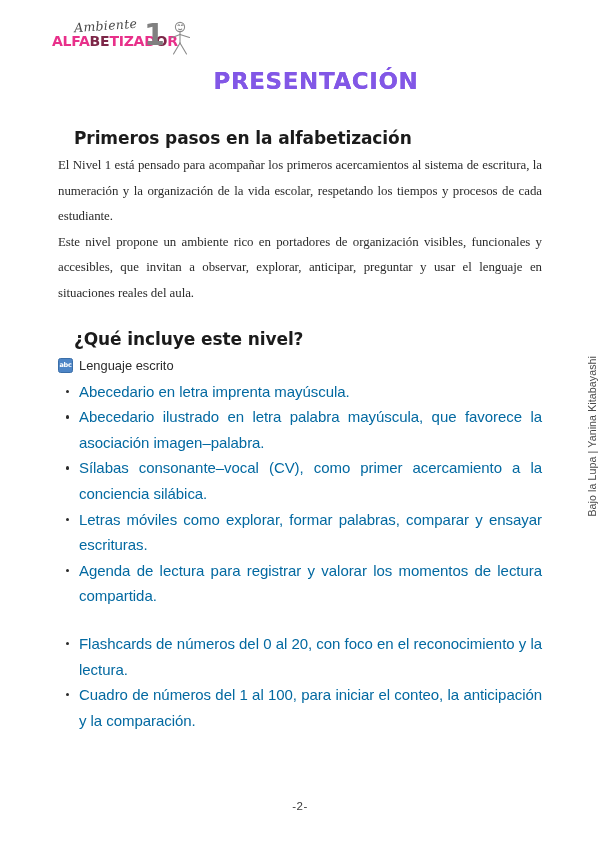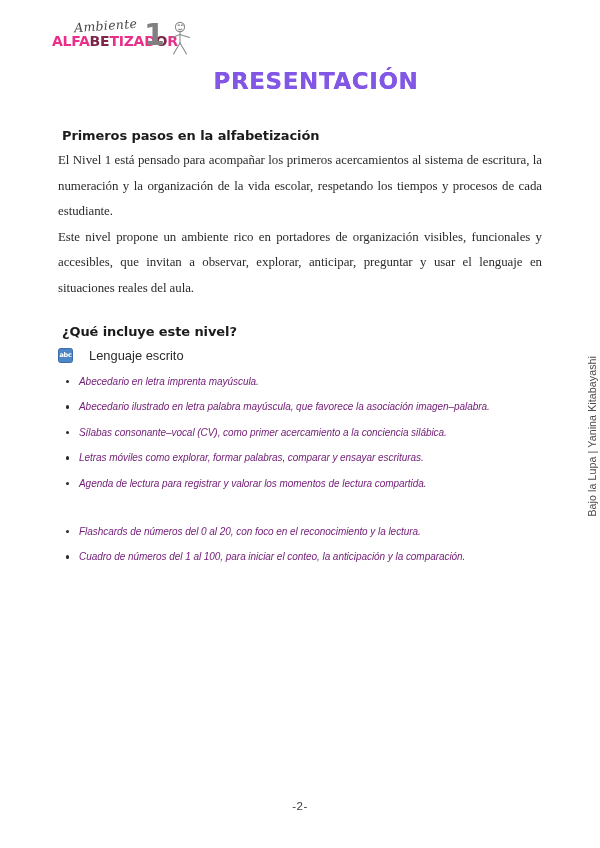--- a/index.html
+++ b/index.html
@@ -102,44 +102,44 @@
   .content {
     position: absolute;
     left: 58px;
     top: 128px;
     width: 484px;
   }
 
   .h-sub {
     font-family: "DejaVu Sans", sans-serif;
     font-weight: bold;
-    font-size: 13px;
+    font-size: 17px;
     color: #1b1b1b;
     letter-spacing: -0.1px;
-    margin: 0 0 5px 4px;
+    margin: 0 0 5px 16px;
   }
 
   p.body-text {
     margin: 0 0 0 0;
     font-size: 12.9px;
     line-height: 25.6px;
     text-align: justify;
     text-justify: inter-word;
     color: #2b2b2b;
     letter-spacing: -0.05px;
     font-family: Liberation Serif, serif;
   }
   p.body-text.gap { margin-top: 0px; }
 
   .section-gap { height: 22px; }
 
   .cat-head {
     display: flex;
     align-items: center;
-    gap: 16px;
+    gap: 6px;
     margin: 0 0 2px 0;
     font-size: 12.9px;
     line-height: 23px;
     color: #2b2b2b;
   }
 
   
   .ico {
     display: inline-block;
     width: 15px;
@@ -185,27 +185,26 @@
 
   ul.bullets {
     list-style: none;
     margin: 0;
     padding: 0;
   }
   ul.bullets li {
     position: relative;
     padding-left: 21px;
     margin: 0 0 0 0;
-    font-size: 10px;
+    font-size: 15px;
     line-height: 25.6px;
     text-align: justify;
     text-justify: inter-word;
-    color: #701a75;
+    color: #0369a1;
     letter-spacing: -0.05px;
-    font-style: italic;
   }
   ul.bullets li::before {
     content: "";
     position: absolute;
     left: 8px;
     top: 11px;
     width: 3.4px;
     height: 3.4px;
     border-radius: 50%;
     background: #2b2b2b;

